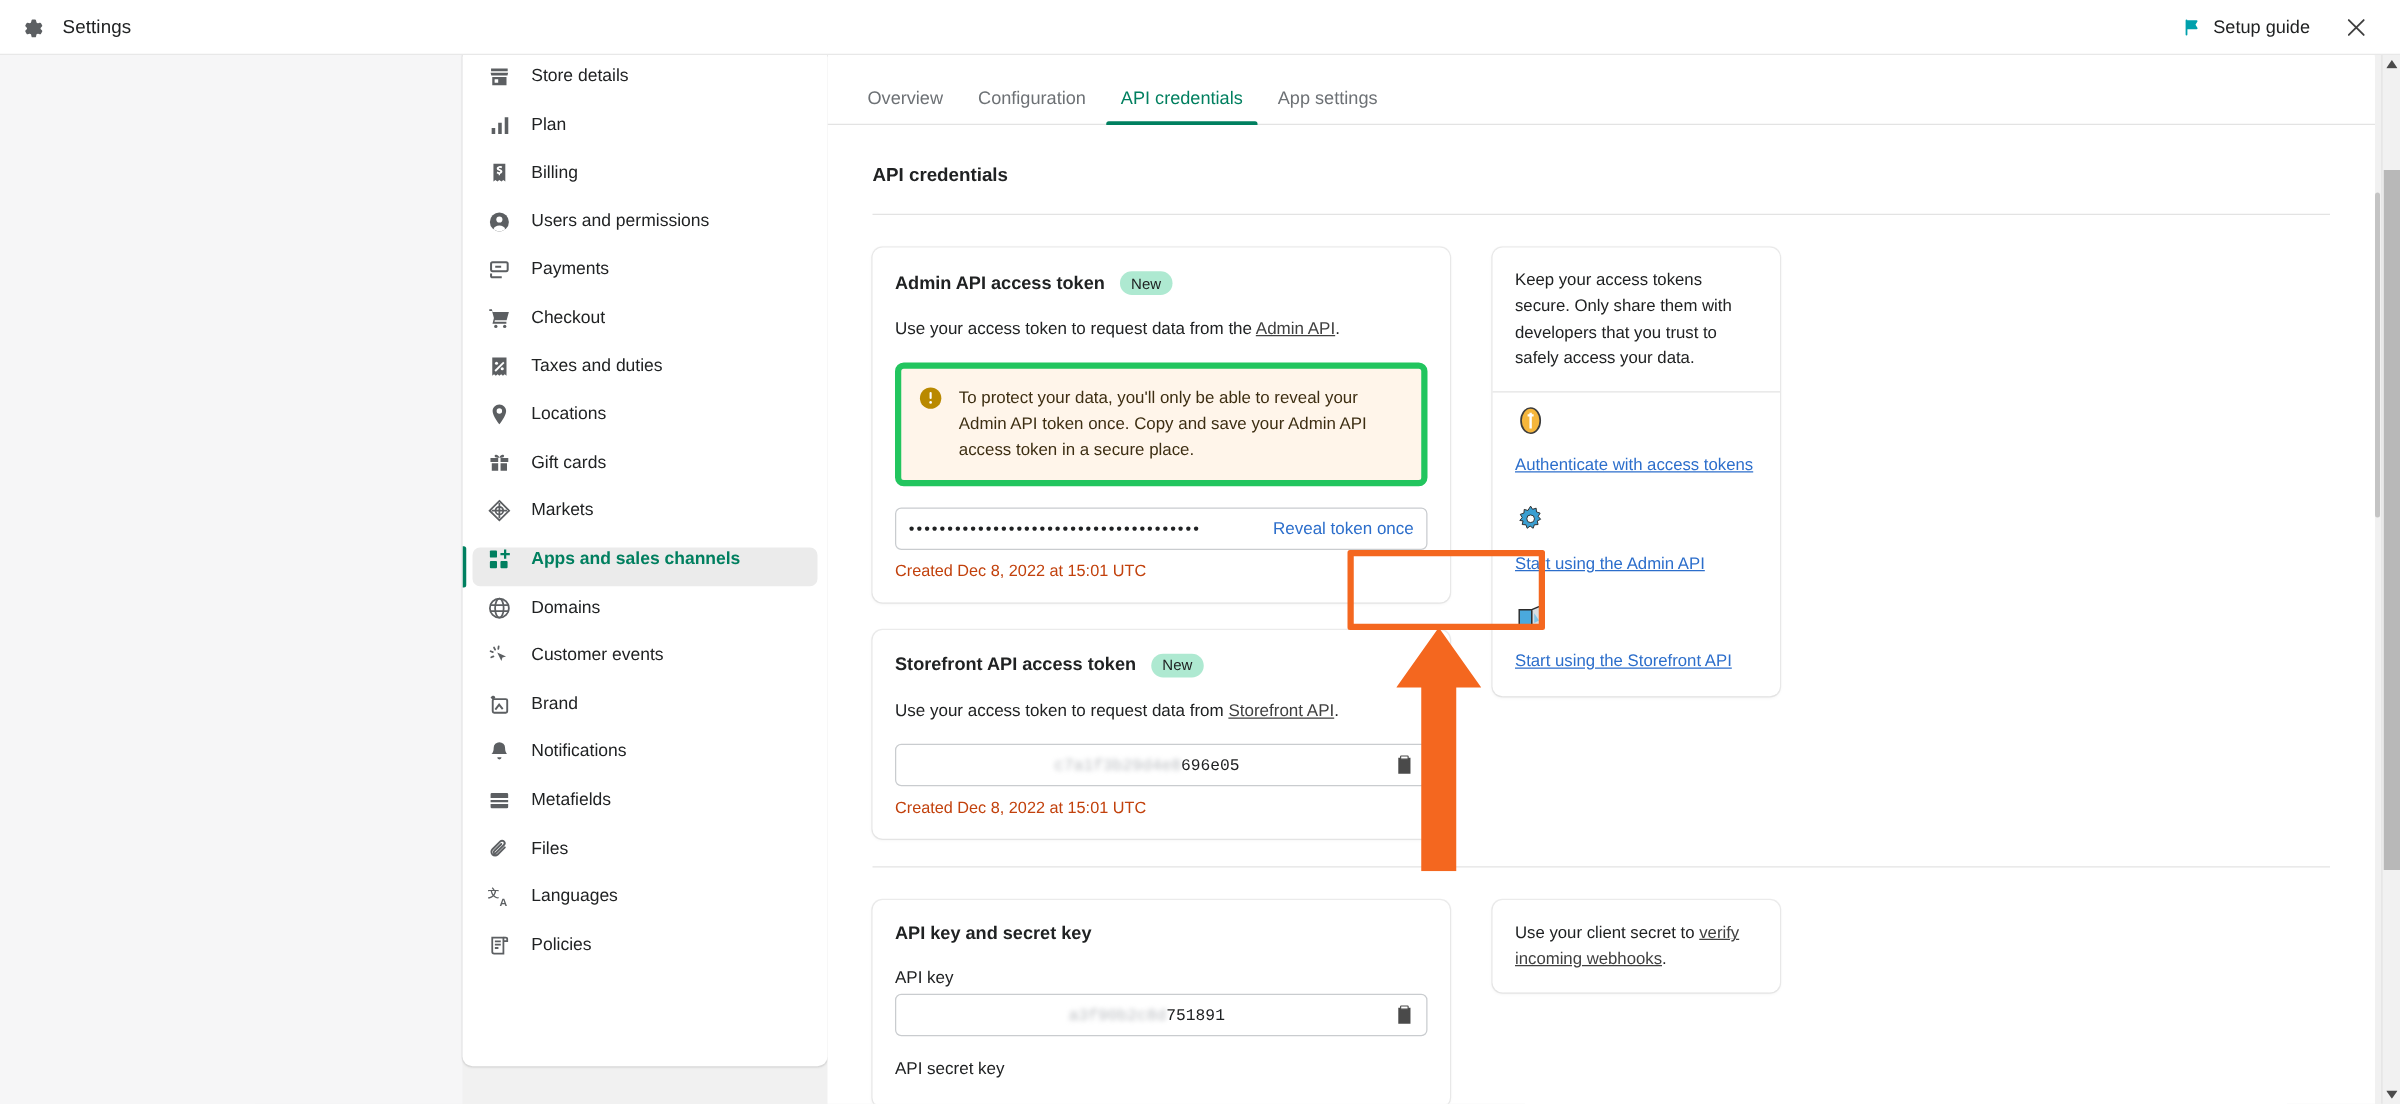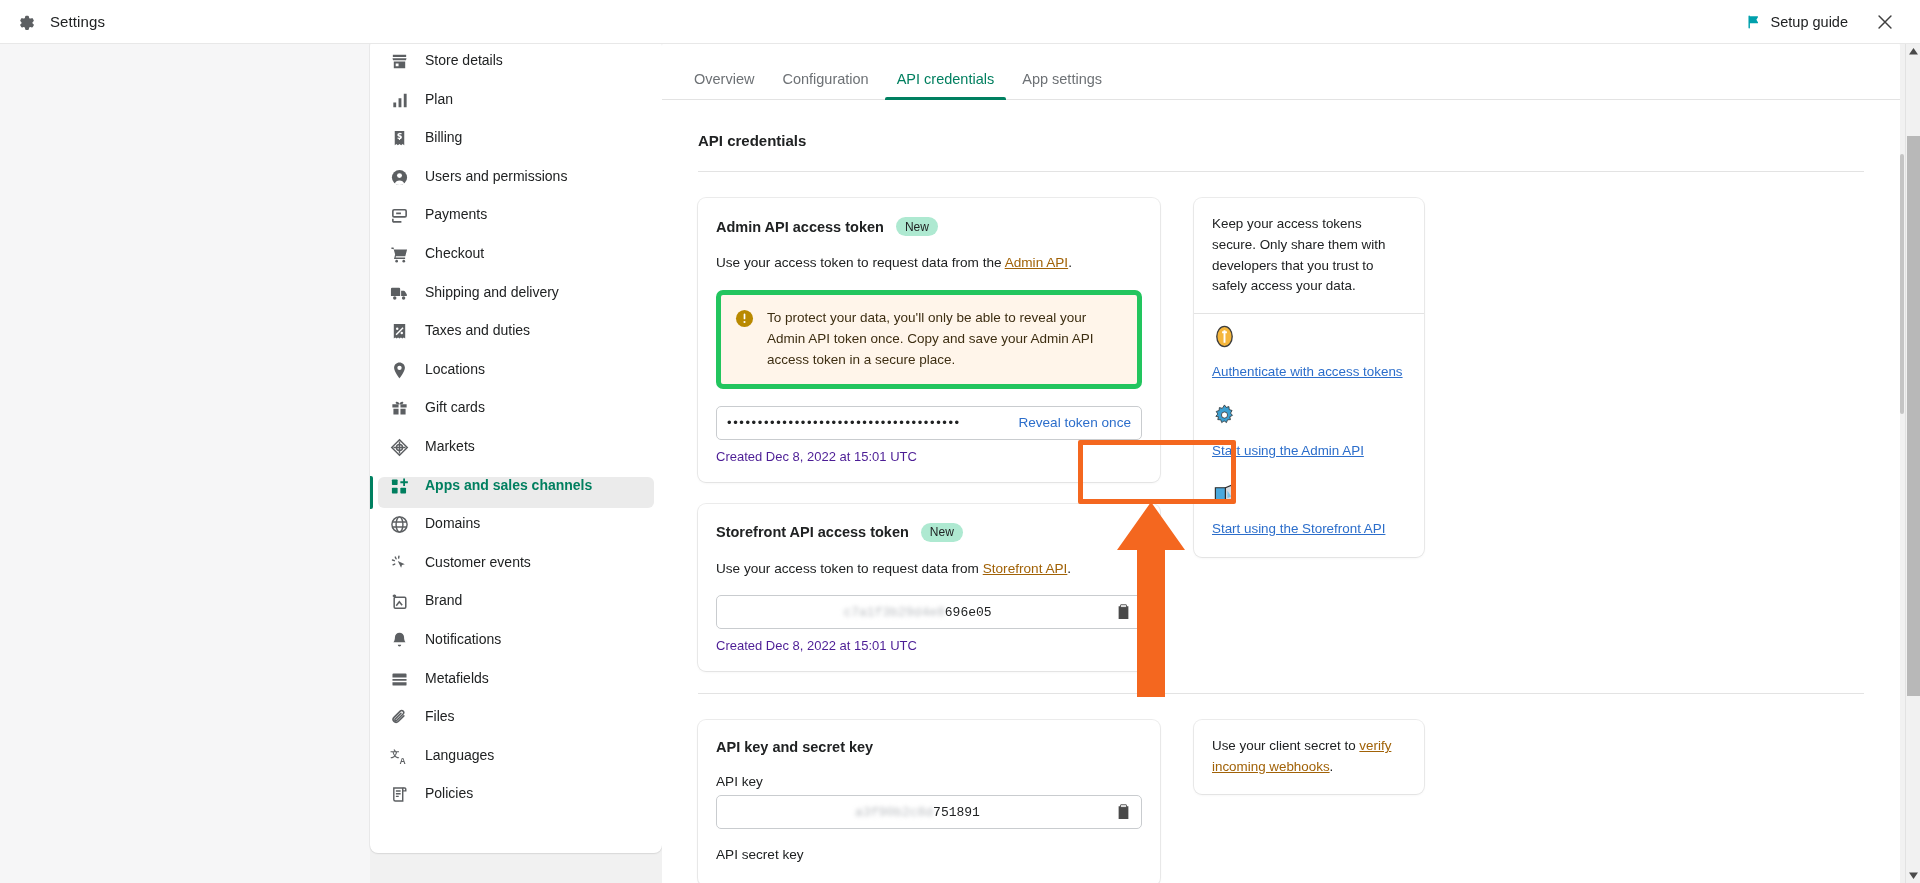--- a/index.html
+++ b/index.html
@@ -143,21 +143,21 @@
   .card-aside { padding: 16px 18px 8px 18px; }
 
   .card-title-row { display: flex; align-items: center; gap: 12px; margin-bottom: 17px; }
   .card-title { font-size: 14.5px; font-weight: bold; color: #202223; }
   .badge-new {
     background: #aee9d1; color: #202223;
     font-size: 12px; padding: 2.5px 9px;
     border-radius: 11px; line-height: 1.2;
   }
   .card-desc { font-size: 13.6px; color: #202223; margin-bottom: 16px; line-height: 1.5; }
-  .lnk { color: #a16207; text-decoration: underline; cursor: pointer; }
+  .lnk { color: #404040; text-decoration: underline; cursor: pointer; }
 
   .banner {
     background: #fff5ea;
     border: 5px solid #22c55e;
     border-radius: 7px;
     padding: 13px 15px 13px 14px;
     display: flex; gap: 13px;
     margin-bottom: 17px;
   }
   .banner-ico { width: 19px; height: 19px; flex: none; margin-top: 1px; }
@@ -194,21 +194,21 @@
   .reveal-btn {
     margin-left: auto;
     color: #2c6ecb;
     font-size: 13.6px;
     cursor: pointer;
     padding-left: 18px;
     white-space: nowrap;
   }
   .copy-ico { width: 15px; height: 17px; flex: none; margin-left: 8px; cursor: pointer; }
   .created {
-    font-size: 13px; color: #4c1d95; margin-top: 9px;
+    font-size: 13px; color: #c2410c; margin-top: 9px;
   }
   .field-label { font-size: 13.6px; color: #202223; margin-bottom: 6px; }
 
   .aside-text { font-size: 13.4px; color: #202223; line-height: 1.55; }
   .aside-div { height: 1px; background: #e3e3e3; margin: 16px -18px 0 -18px; }
   .aside-link-row {
     display: flex; align-items: flex-start; gap: 13px;
     padding: 11px 0 11px 0;
     flex-direction: column;
   }
@@ -359,30 +359,20 @@
       <span class="sico">
         <svg viewBox="0 0 20 20" fill="#5c5f62">
             <path d="M1.5 2.5h2.2l.6 2.3H18l-1.9 7H6.2l-.3 1.3h10v1.6H4.2l1.2-4.8-1.6-5.8H1.5V2.5z"></path>
             <circle cx="7" cy="17" r="1.4"></circle>
             <circle cx="14.5" cy="17" r="1.4"></circle>
           </svg>
       </span>
       <span>Checkout</span>
     </div>
 
-    <div class="side-item">
-      <span class="sico">
-        <svg viewBox="0 0 20 20" fill="#5c5f62">
-            <path d="M1 5.2A1.2 1.2 0 012.2 4h7.3a1.2 1.2 0 011.2 1.2v7.3H1V5.2zM11.7 7h2.9c.4 0 .8.2 1 .6l1.9 3c.1.2.2.4.2.7v1.2h-6V7z"></path>
-            <circle cx="5" cy="14.8" r="1.8"></circle>
-            <circle cx="14.3" cy="14.8" r="1.8"></circle>
-          </svg>
-      </span>
-      <span>Shipping and delivery</span>
-    </div>
 
     <div class="side-item">
       <span class="sico">
         <svg viewBox="0 0 20 20" fill="#5c5f62">
             <path d="M4 2h12v15.4l-1.5-1.1-1.5 1.1-1.5-1.1-1.5 1.1L8.5 16.3 7 17.4 5.5 16.3 4 17.4V2z"></path>
             <g fill="#fff">
               <circle cx="7.6" cy="7" r="1.3"></circle>
               <circle cx="12.4" cy="11.6" r="1.3"></circle>
               <path d="M13.2 5.6l1.1 1.1-7.3 7.3-1.1-1.1z"></path>
             </g>

